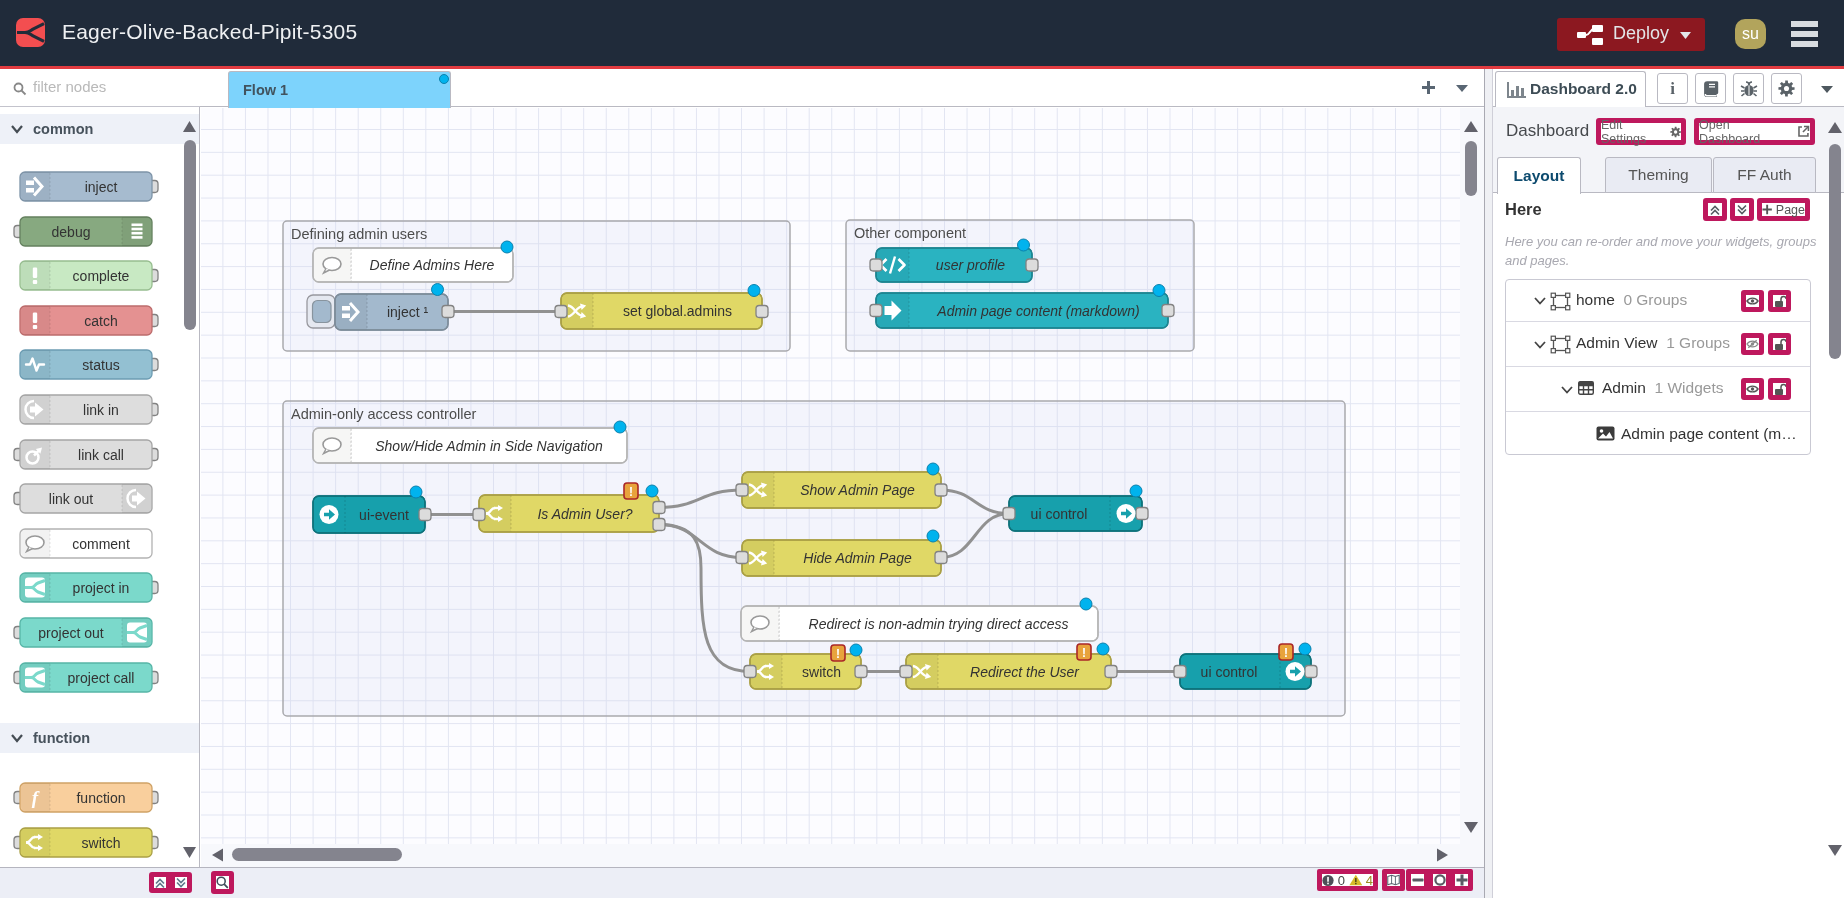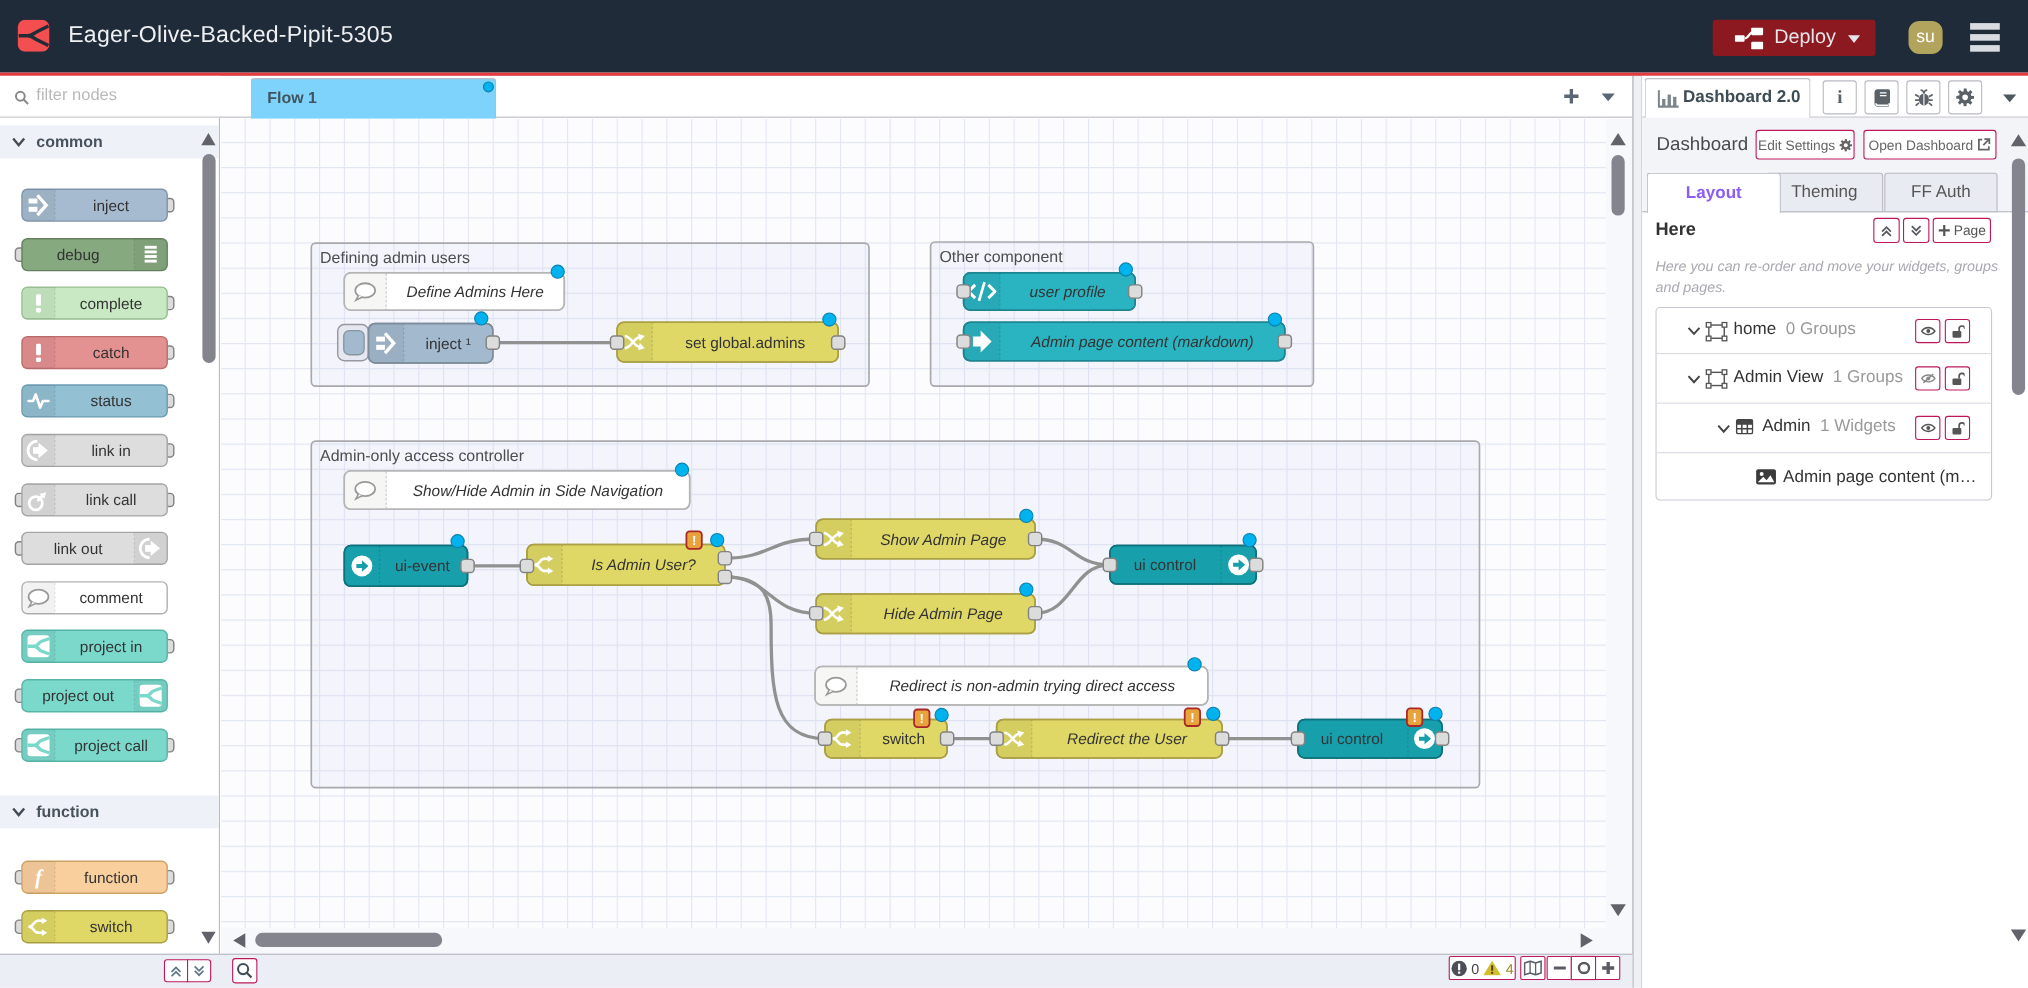--- a/index.html
+++ b/index.html
@@ -12,21 +12,21 @@
 #avatar{position:absolute;left:1735px;top:19px;width:31px;height:30px;background:#b2a45c;border-radius:10px;color:#fff;font-size:16px;text-align:center;line-height:30px}
 #pal{position:absolute;left:0;top:69px;width:200px;height:798px;background:#fff;border-right:1px solid #b9b9c2}
 #filterrow{position:absolute;left:0;top:69px;width:200px;height:38px;background:#fff;border-bottom:1px solid #c3c3cc}
 #tabbar{position:absolute;left:200px;top:69px;width:1284px;height:38px;background:#fff;border-bottom:1px solid #b9b9c2}
 #flowtab{position:absolute;left:228px;top:71px;width:223px;height:37px;background:#7dd3fc;border:1px solid #b9b9c2;border-bottom:none;border-radius:3px 3px 0 0;font-size:14.5px;font-weight:bold;color:#41535e;padding:10px 0 0 14px}
 #sidebar{position:absolute;left:1493px;top:69px;width:351px;height:829px;background:#fff}
 #sep{position:absolute;left:1484px;top:69px;width:9px;height:829px;background:#eff0f4;border-left:1px solid #a9a9b2;border-right:1px solid #cfcfd8}
 #sbtabs{position:absolute;left:1493px;top:69px;width:351px;height:38px;background:#fff;border-bottom:1px solid #b9b9c2}
 .sbtn{position:absolute;top:73px;width:31px;height:31px;background:#fff;border:1px solid #b9b9c2;border-radius:3px;display:flex;align-items:center;justify-content:center}
 #footer{position:absolute;left:0;top:867px;width:1484px;height:31px;background:#eceef6;border-top:1px solid #b5b5bf}
-.fbtn{position:absolute;background:#fff;border:1px solid #be185d;display:flex;align-items:center;justify-content:center}
+.fbtn{position:absolute;background:#fff;border:5px solid #be185d;display:flex;align-items:center;justify-content:center}
 </style></head>
 <body>
 
 <div id="header">
  <div class="abs" style="left:16px;top:18px">
       <svg width="29" height="29" viewBox="0 0 29 29" style="" xmlns="http://www.w3.org/2000/svg">
         <rect width="29" height="29" rx="7" fill="#f34e50"></rect>
         <path d="M1,14.5 H9 C13.5,14.5 14,12.6 18,10.6 L28,5.6 M9,14.5 C13.5,14.5 14,16.4 18,18.4 L28,23.4" stroke="#222c39" stroke-width="3.2" fill="none"></path>
       </svg>
     </div>
@@ -471,21 +471,21 @@
     </svg></div>
 <div class="abs fbtn" style="left:1694px;top:118px;width:121px;height:27px;border-radius:3px;font-size:12.5px;color:#666">Open Dashboard&nbsp;<svg width="13" height="13" viewBox="0 0 13 13" style="" xmlns="http://www.w3.org/2000/svg">
       <path d="M5,2 H2 V11 H11 V8" stroke="#666" stroke-width="1.6" fill="none"></path>
       <path d="M7,1.5 h4.5 V6" stroke="#666" stroke-width="1.6" fill="none"></path>
       <path d="M11,2 L6,7" stroke="#666" stroke-width="1.6"></path>
     </svg></div>
 
 <div class="abs" style="left:1493px;top:155px;width:351px;height:38px;background:#f3f4f8;border-bottom:1px solid #b9b9c2"></div>
 <div class="abs" style="left:1605px;top:157px;width:107px;height:36px;background:#e9ebf3;border:1px solid #b9b9c2;border-radius:3px 3px 0 0;text-align:center;line-height:34px;font-size:15.5px;color:#555">Theming</div>
 <div class="abs" style="left:1713px;top:157px;width:103px;height:36px;background:#e9ebf3;border:1px solid #b9b9c2;border-radius:3px 3px 0 0;text-align:center;line-height:34px;font-size:15.5px;color:#555">FF Auth</div>
-<div class="abs" style="left:1497px;top:157px;width:122px;height:37px;background:#fff;border:1px solid #b9b9c2;border-bottom:none;border-radius:3px 3px 0 0;text-align:center;line-height:35px;font-size:15.5px;font-weight:bold;color:#8b5cf6">Layout</div>
+<div class="abs" style="left:1497px;top:157px;width:84px;height:37px;background:#fff;border:1px solid #b9b9c2;border-bottom:none;border-radius:3px 3px 0 0;text-align:center;line-height:35px;font-size:15.5px;font-weight:bold;color:#0c4a6e">Layout</div>
 
 <div class="abs" style="left:1505px;top:200px;font-size:16.5px;font-weight:bold;color:#333">Here</div>
 <div class="abs fbtn" style="left:1703px;top:198px;width:24px;height:23px;border-radius:3px">
     <svg width="12" height="12" viewBox="0 0 12 12" style="" xmlns="http://www.w3.org/2000/svg">
       <path d="M2,6.5 L6,2.5 L10,6.5 M2,10.5 L6,6.5 L10,10.5" stroke="#555b61" stroke-width="1.6" fill="none"></path>
     </svg>
   </div>
 <div class="abs fbtn" style="left:1730px;top:198px;width:24px;height:23px;border-radius:3px">
     <svg width="12" height="12" viewBox="0 0 12 12" style="" xmlns="http://www.w3.org/2000/svg">
       <path d="M2,1.5 L6,5.5 L10,1.5 M2,5.5 L6,9.5 L10,5.5" stroke="#555b61" stroke-width="1.6" fill="none"></path>

